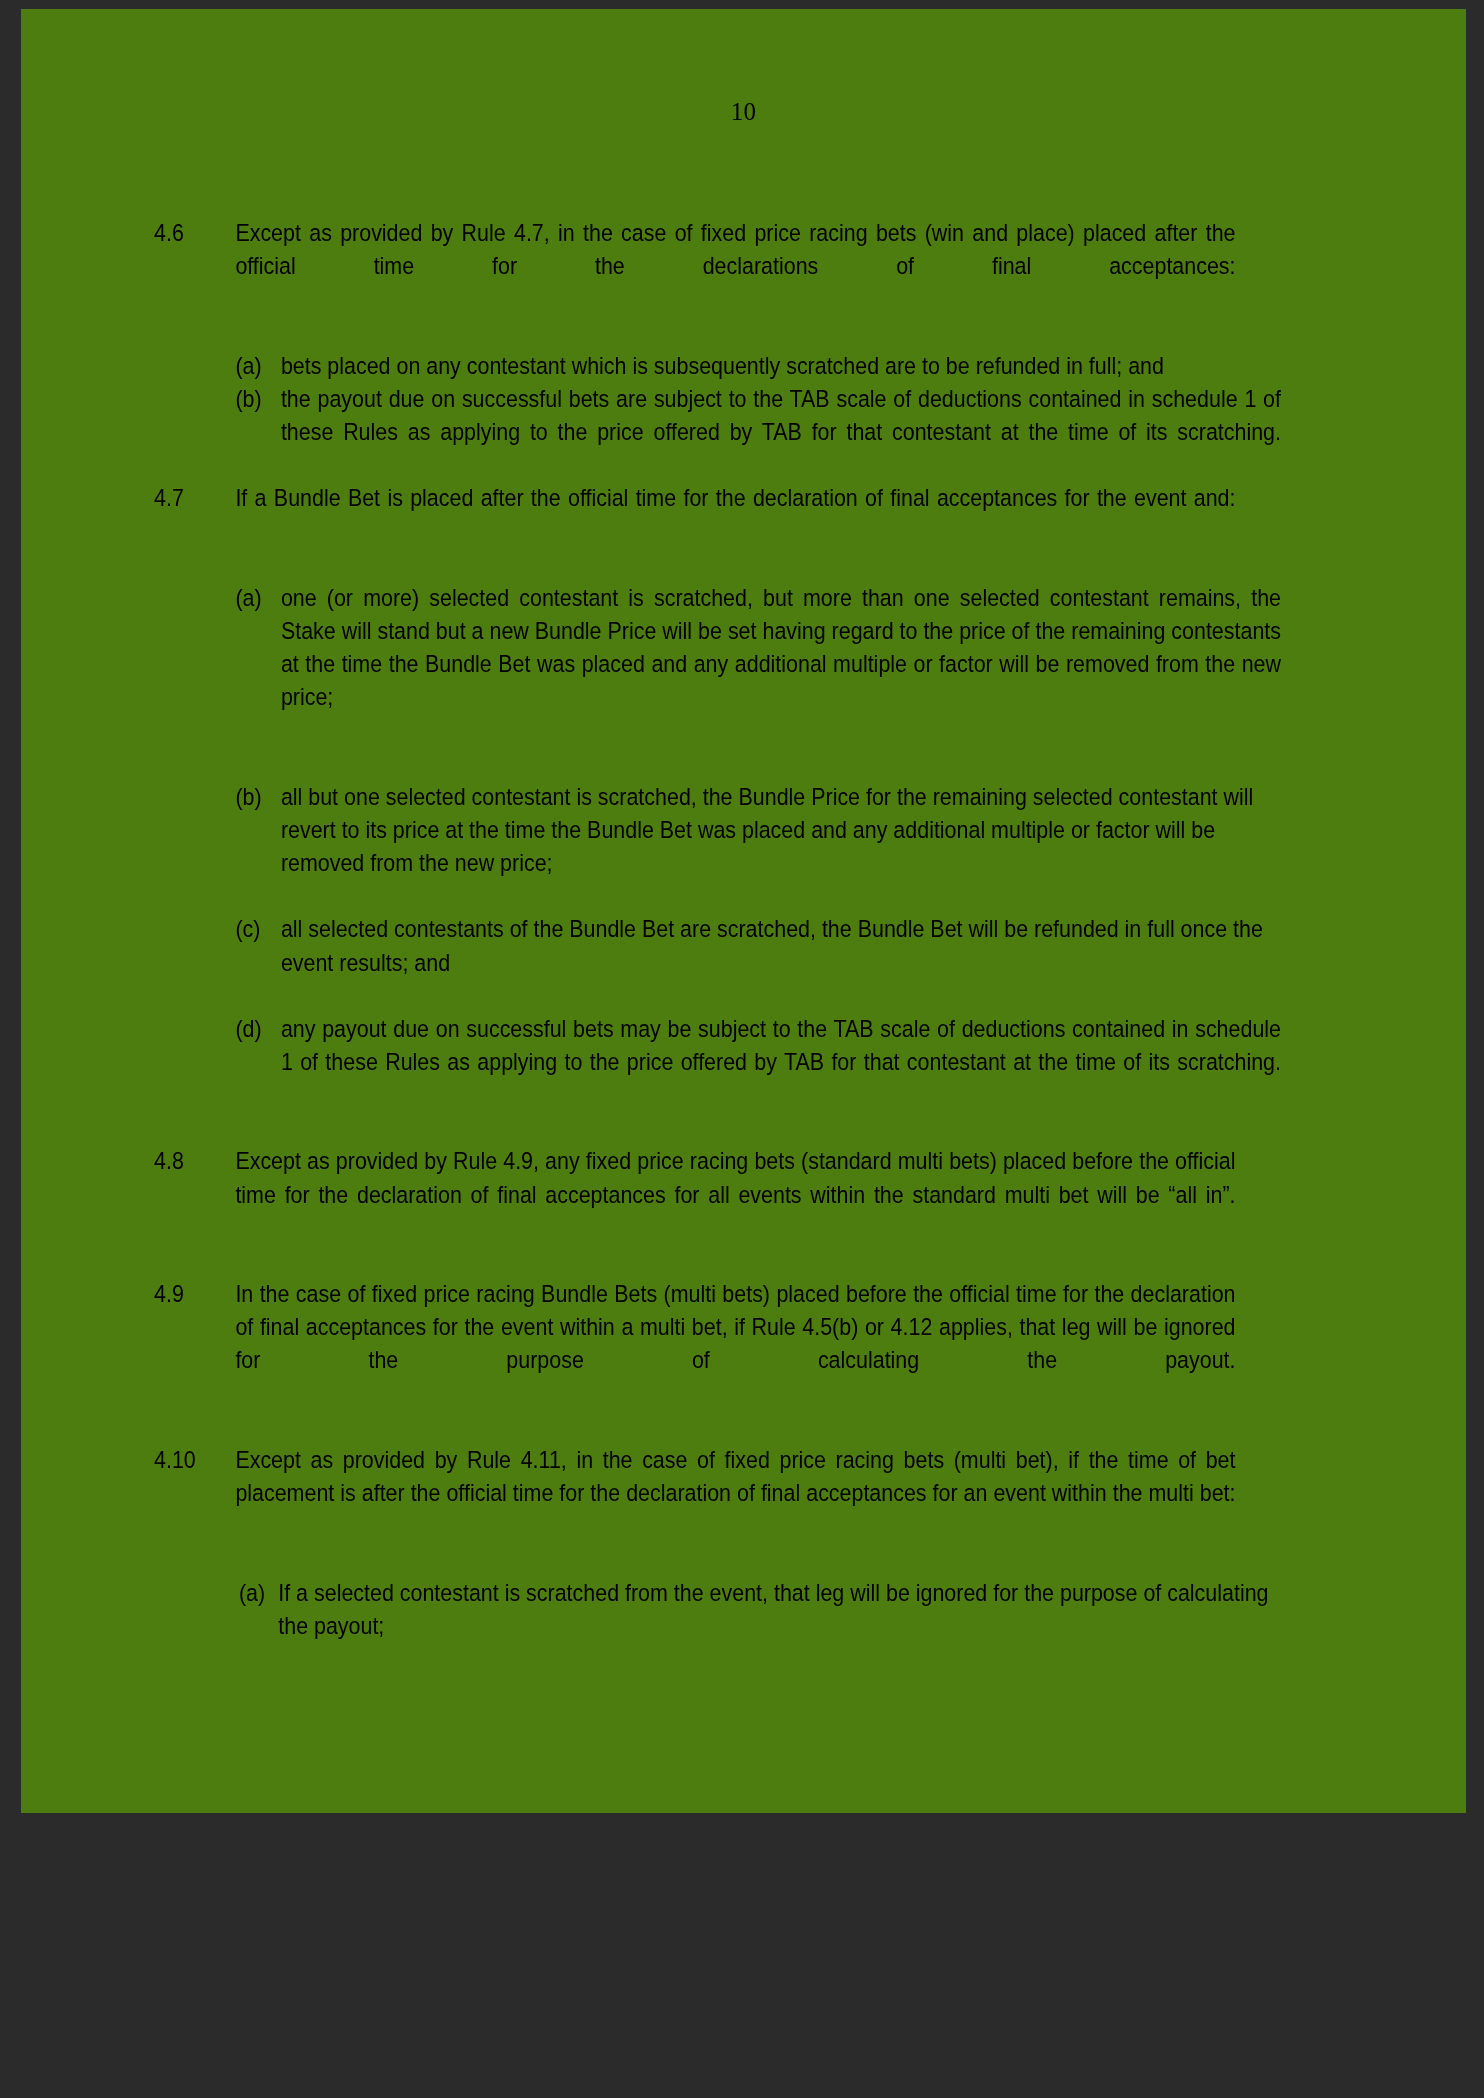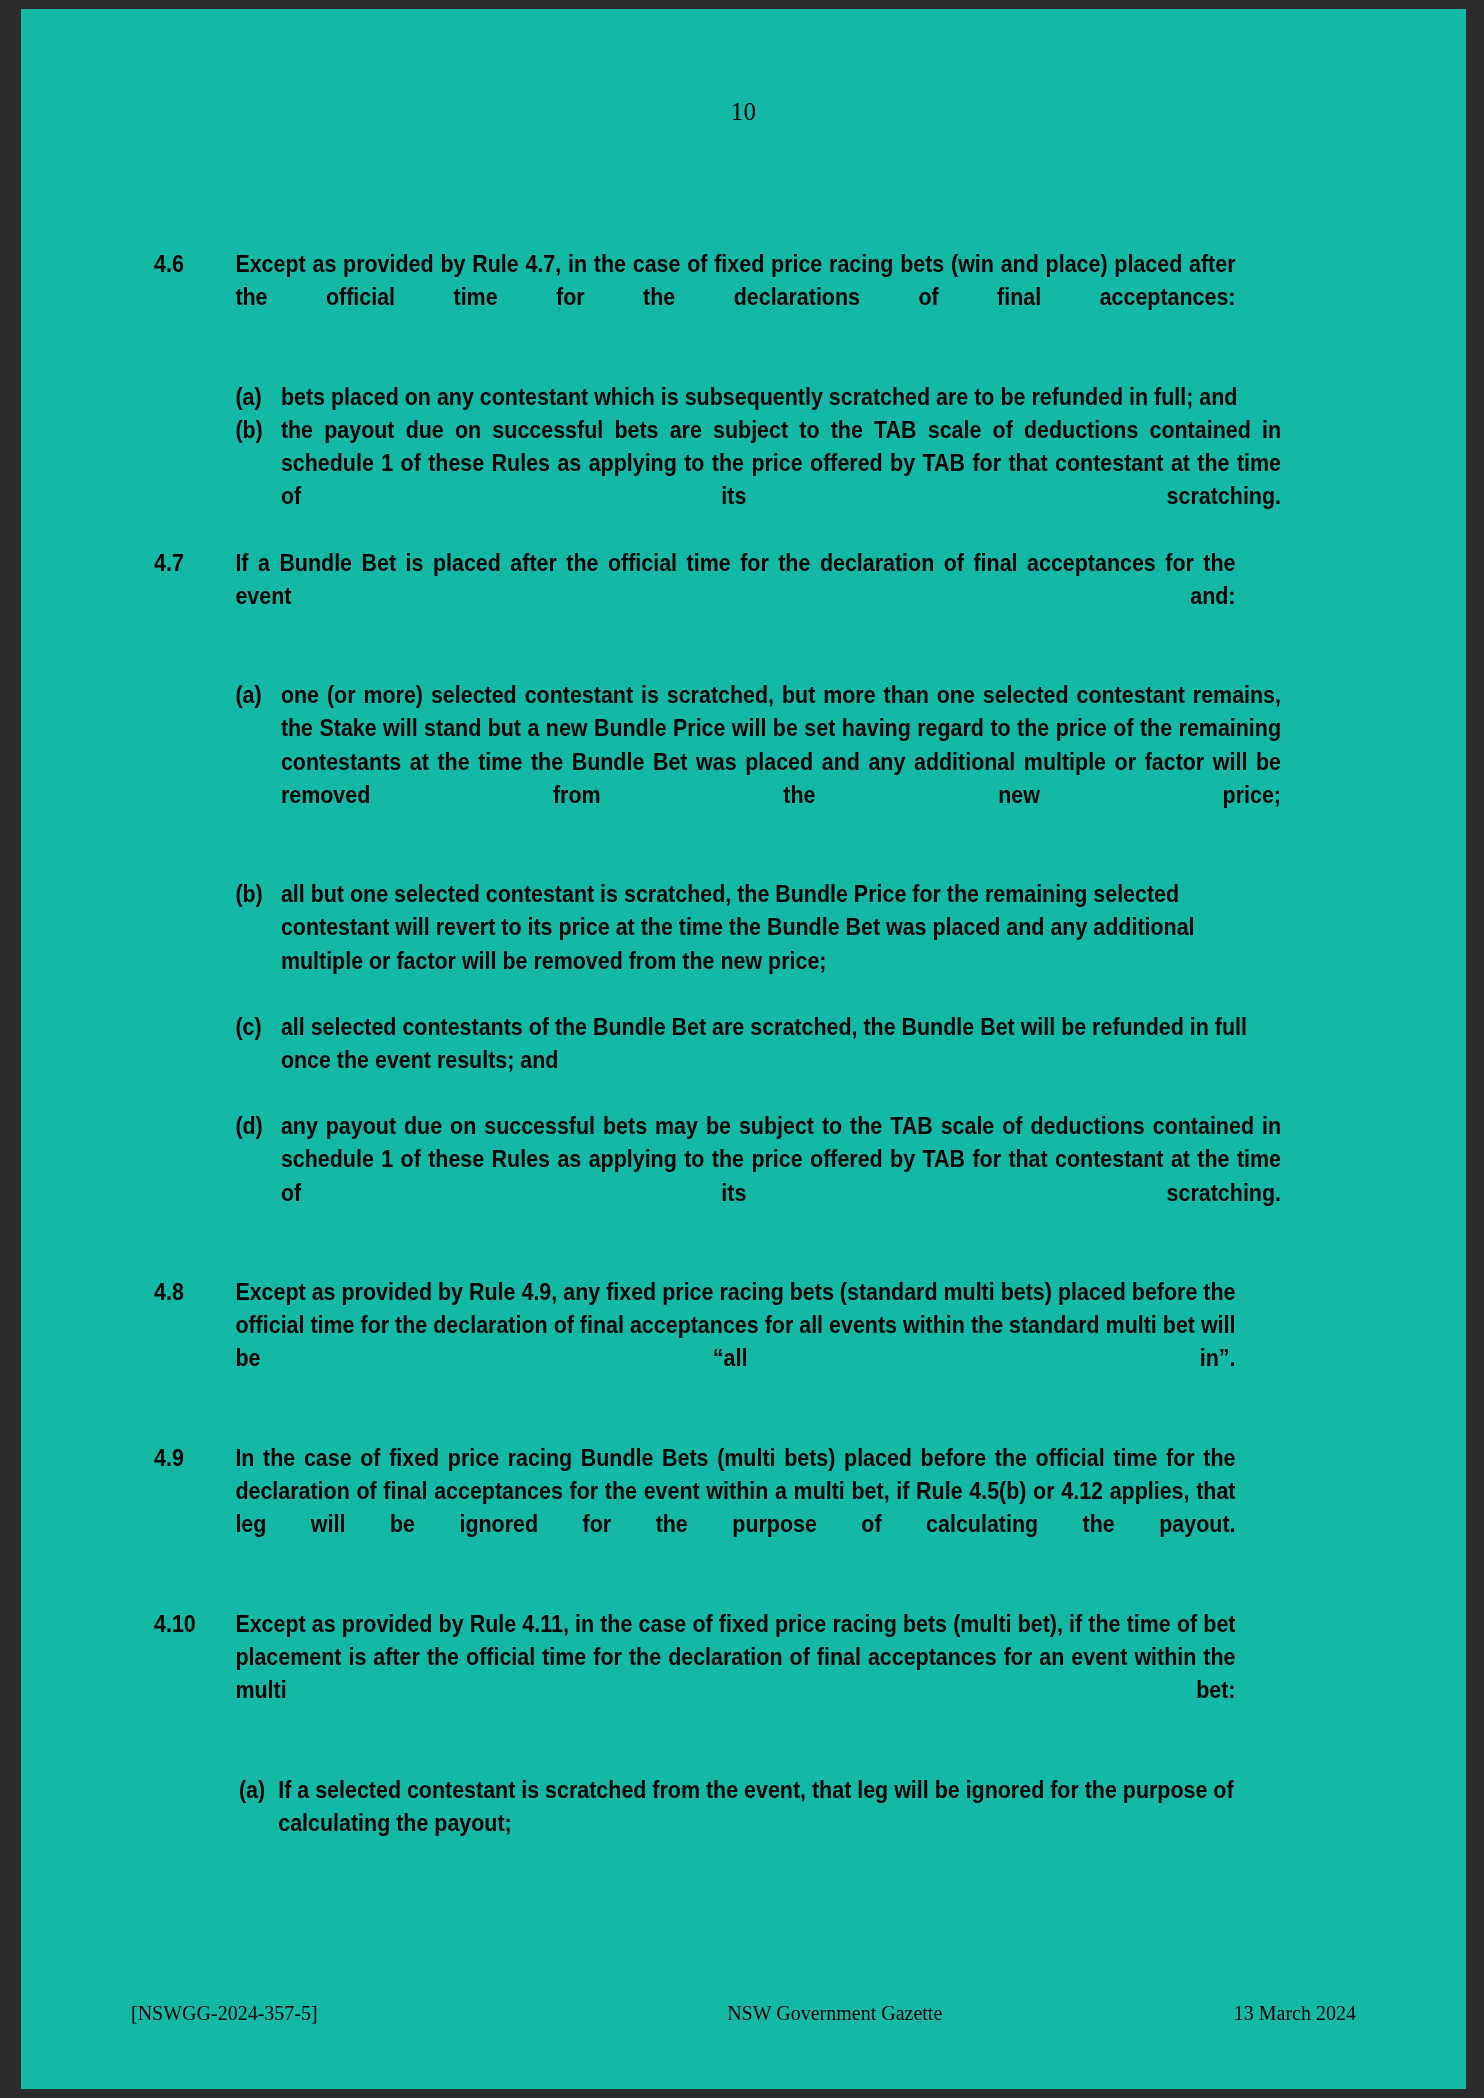--- a/index.html
+++ b/index.html
@@ -23,45 +23,44 @@
     width: 1484px;
     height: 2098px;
     background: #2b2b2b;
     box-sizing: border-box;
   }
   #page-sheet {
     position: absolute;
     left: 21px;
     top: 9px;
     width: 1445px;
-    height: 2080px;
-    background: #14b8a6;
+    height: 1804px;
+    background: #4d7c0f;
     box-sizing: border-box;
     overflow: hidden;
   }
 
   
   #page-number {
     position: absolute;
     top: 90px;
     left: 0;
     width: 100%;
     text-align: center;
     font-family: "Liberation Serif", serif;
     font-size: 25px;
     line-height: 1;
     letter-spacing: 0.3px;
   }
 
   #content {
     position: absolute;
     left: 133px;
-    top: 238px;
+    top: 207px;
     width: 1000px;
-    font-weight: bold;
   }
 
   
   .rule,
   .sub,
   .subtight {
     font-size: 24.5px;
     line-height: 33.2px;
     font-stretch: condensed;
     transform: scaleX(0.875);

